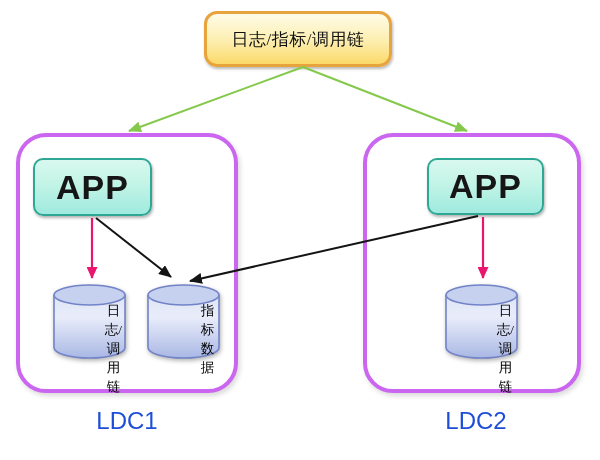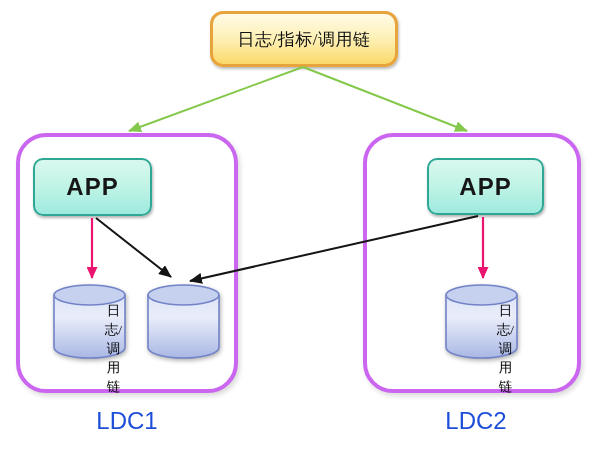--- a/index.html
+++ b/index.html
@@ -5,21 +5,21 @@
   * { margin:0; padding:0; box-sizing:border-box; }
   html,body { background:#fff; }
   .canvas {
     position:relative; width:600px; height:460px; background:#ffffff;
     font-family:"Liberation Sans", sans-serif; overflow:hidden;
   }
   .abs { position:absolute; }
 
   
   .source-box {
-    left:210px; top:11px; width:188px; height:56px;
+    left:204px; top:11px; width:188px; height:56px;
     border:3px solid #e8a43c; border-radius:13px;
     background:linear-gradient(180deg,#fefbe8 0%,#fdeeae 55%,#fbd96a 100%);
     display:flex; align-items:center; justify-content:center;
     box-shadow:1px 2px 3px rgba(0,0,0,0.28);
     z-index:2;
   }
   .source-box span {
     font-family:"Liberation Serif", serif;
     font-size:17px; color:#111; letter-spacing:0.5px;
   }
@@ -36,21 +36,21 @@
   
   .app-box {
     border:2px solid #2fa795; border-radius:10px;
     background:linear-gradient(180deg,#d9f8ef 0%,#c2f4e6 45%,#9feadf 100%);
     display:flex; align-items:center; justify-content:center;
     box-shadow:1px 2px 3px rgba(0,0,0,0.3);
     z-index:3;
   }
   .app-box.app1 { left:33px;  top:158px; width:119px; height:58px; }
   .app-box.app2 { left:427px; top:158px; width:117px; height:57px; }
-  .app-box span { font-size:24px; font-weight:700; color:#161616; letter-spacing:1px; }
+  .app-box span { font-size:34px; font-weight:700; color:#161616; letter-spacing:1px; }
 
   
   .cyl { width:73px; height:75px; z-index:3; }
   .cyl svg { display:block; filter:drop-shadow(1.5px 2.5px 2px rgba(0,0,0,0.3)); }
   .cyl .cyl-text {
     position:absolute; left:0; top:17px; width:100%;
     text-align:center; font-family:"Liberation Serif", serif;
     font-size:13.5px; line-height:19px; color:#000;padding-left:48px;
   }
   .cyl .cyl-text span { display:block; }
@@ -113,20 +113,24 @@
       <span>日志/</span>
       <span>调用链</span>
     </div>
   </div>
 
   <div class="abs cyl c2">
     <svg width="73" height="75" viewBox="0 0 73 75">
       <path d="M1 11 V63.5 A35.5 10.5 0 0 0 72 63.5 V11" fill="url(#cylGrad)" stroke="#7283c8" stroke-width="1.6"></path>
       <ellipse cx="36.5" cy="11" rx="35.5" ry="10" fill="#c6d0ef" stroke="#7283c8" stroke-width="1.6"></ellipse>
     </svg>
+    <div class="cyl-text">
+      <span>指标数</span>
+      <span>据</span>
+    </div>
   </div>
 
   <div class="abs cyl c3">
     <svg width="73" height="75" viewBox="0 0 73 75">
       <path d="M1 11 V63.5 A35.5 10.5 0 0 0 72 63.5 V11" fill="url(#cylGrad)" stroke="#7283c8" stroke-width="1.6"></path>
       <ellipse cx="36.5" cy="11" rx="35.5" ry="10" fill="#c6d0ef" stroke="#7283c8" stroke-width="1.6"></ellipse>
     </svg>
     <div class="cyl-text">
       <span>日志/</span>
       <span>调用链</span>

